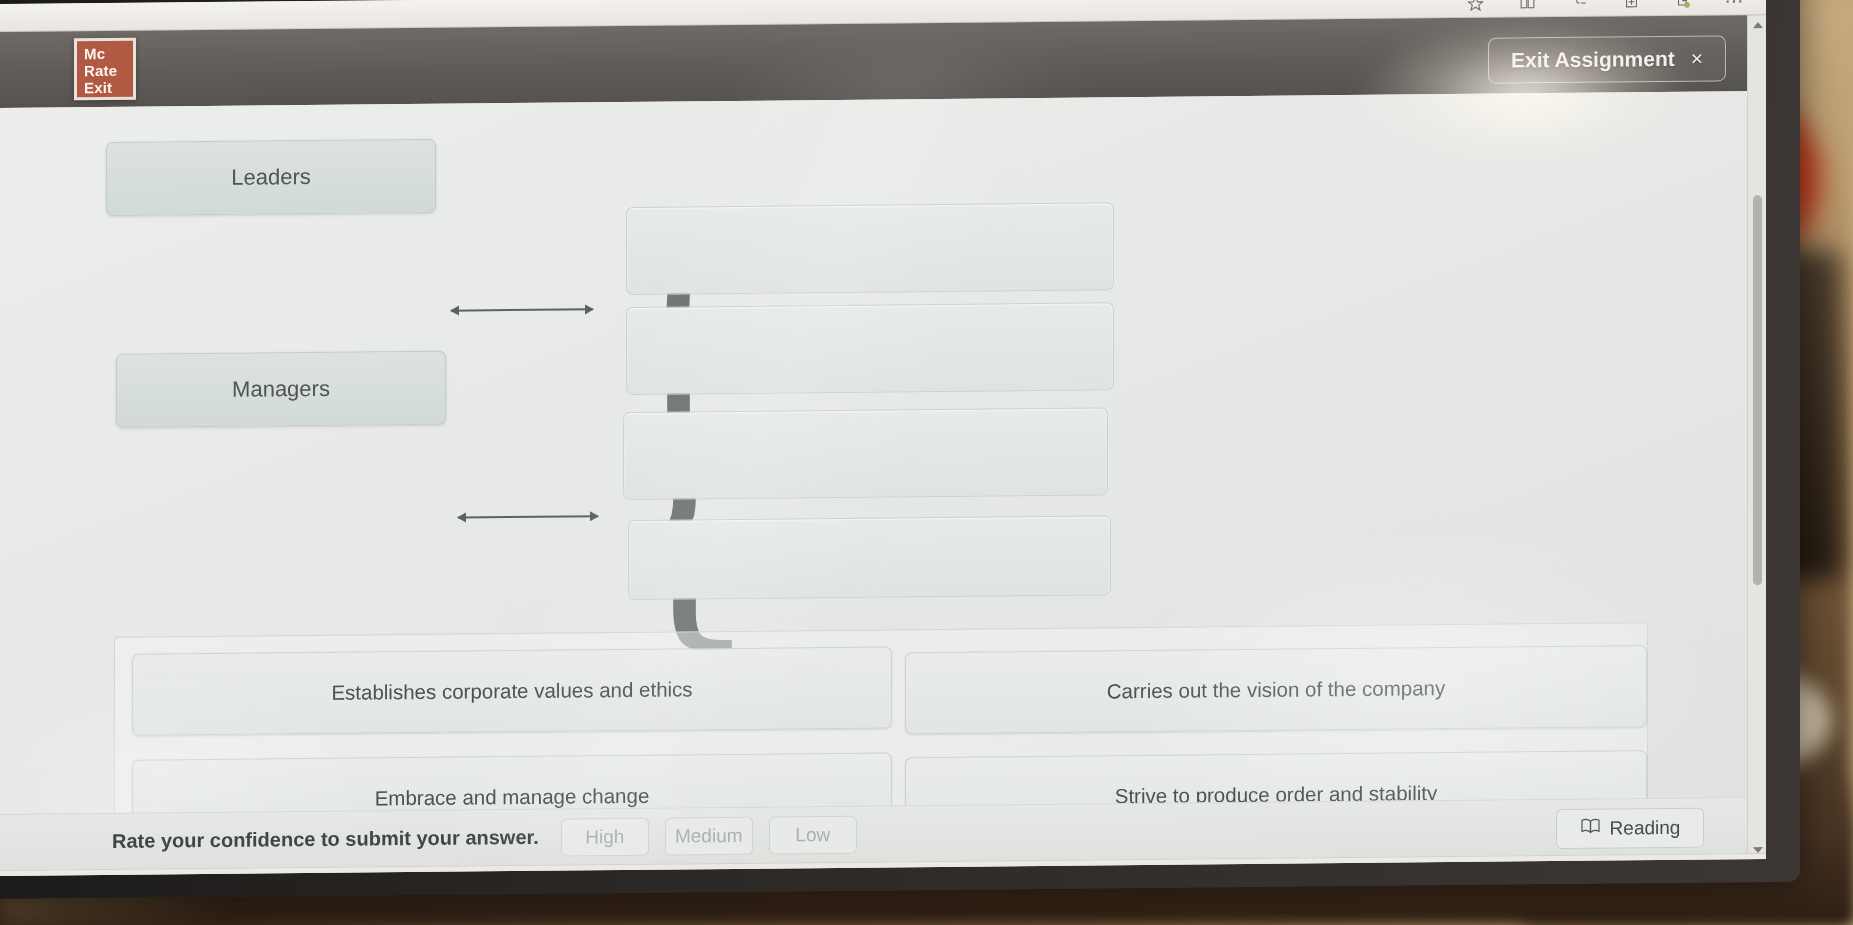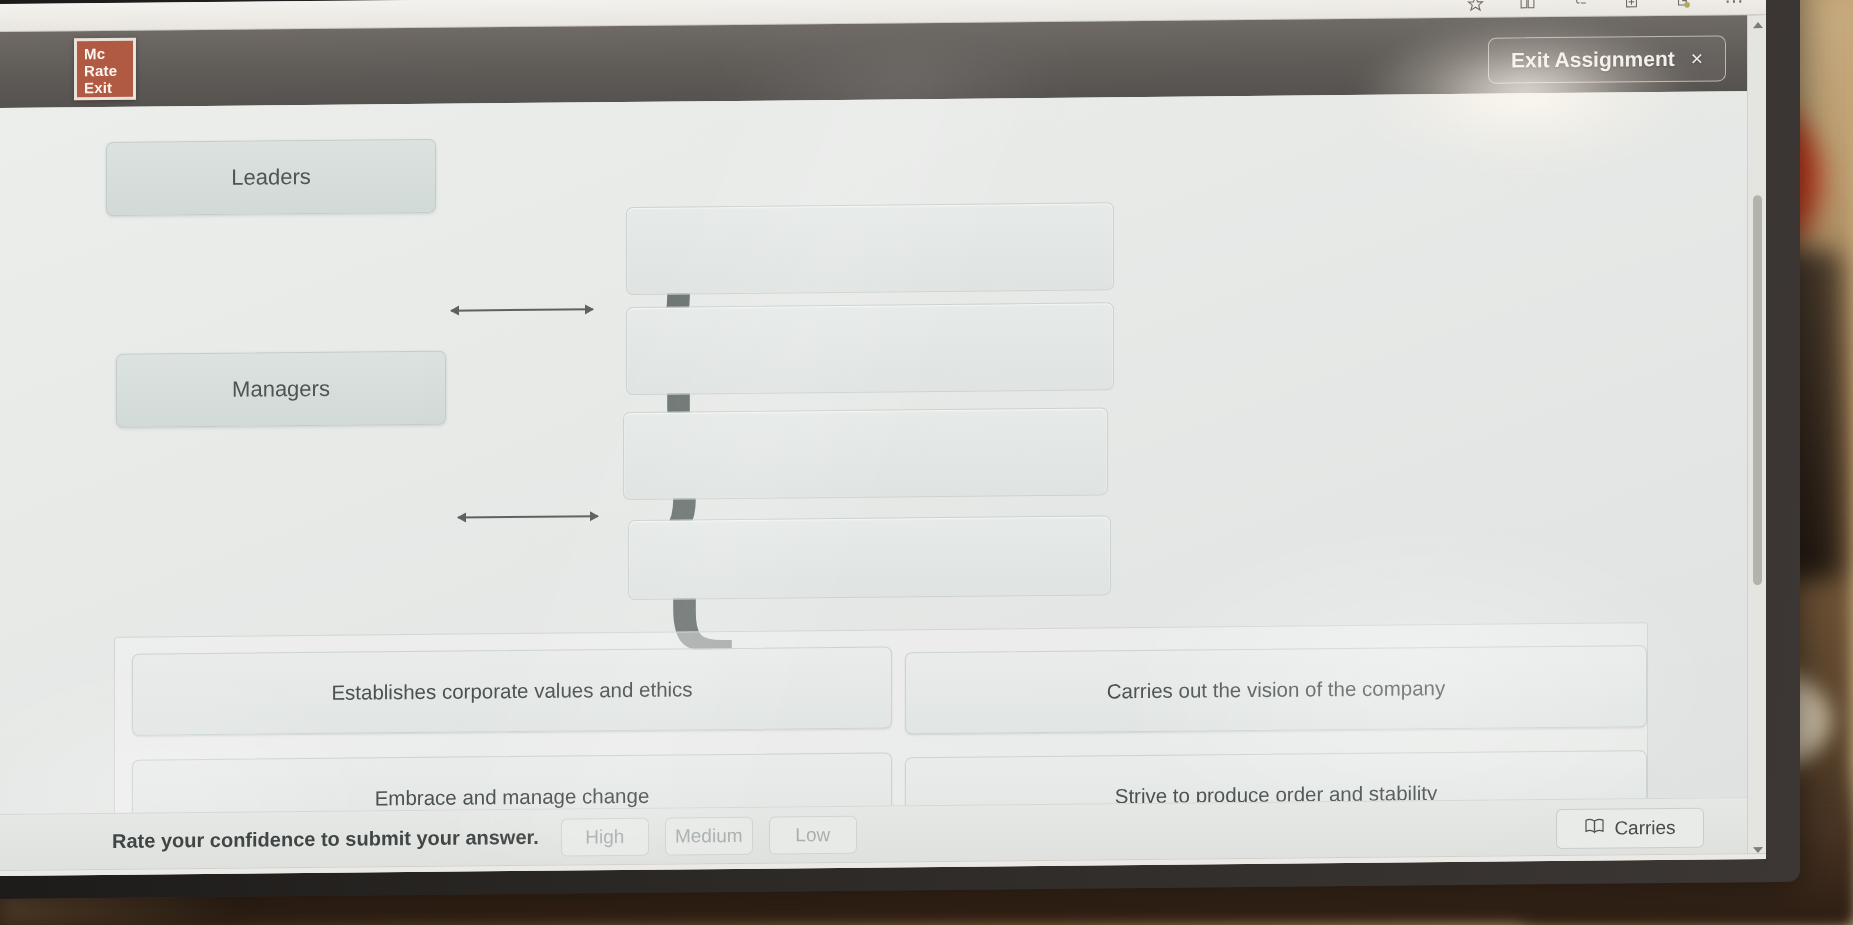--- a/index.html
+++ b/index.html
@@ -370,21 +370,21 @@
         <div class="conf-btn">
           <span>Low</span>
         </div>
         <div id="reading-button">
           <span>
             <svg viewBox="0 0 24 20">
                 <path d="M12 4 C9 1.6 5 1.6 2 3 v13 c3 -1.4 7 -1.4 10 1 z"></path>
                 <path d="M12 4 C15 1.6 19 1.6 22 3 v13 c-3 -1.4 -7 -1.4 -10 1 z"></path>
               </svg>
           </span>
-          <span>Carries</span>
+          <span>Reading</span>
         </div>
       </div>
 
       <div id="page-scrollbar">
         <div class="sb-arrow sb-up">
             <i></i>
           </div>
         <div id="sb-thumb"></div>
         <div class="sb-arrow sb-down" id="sb-down-arrow">
             <i></i>

